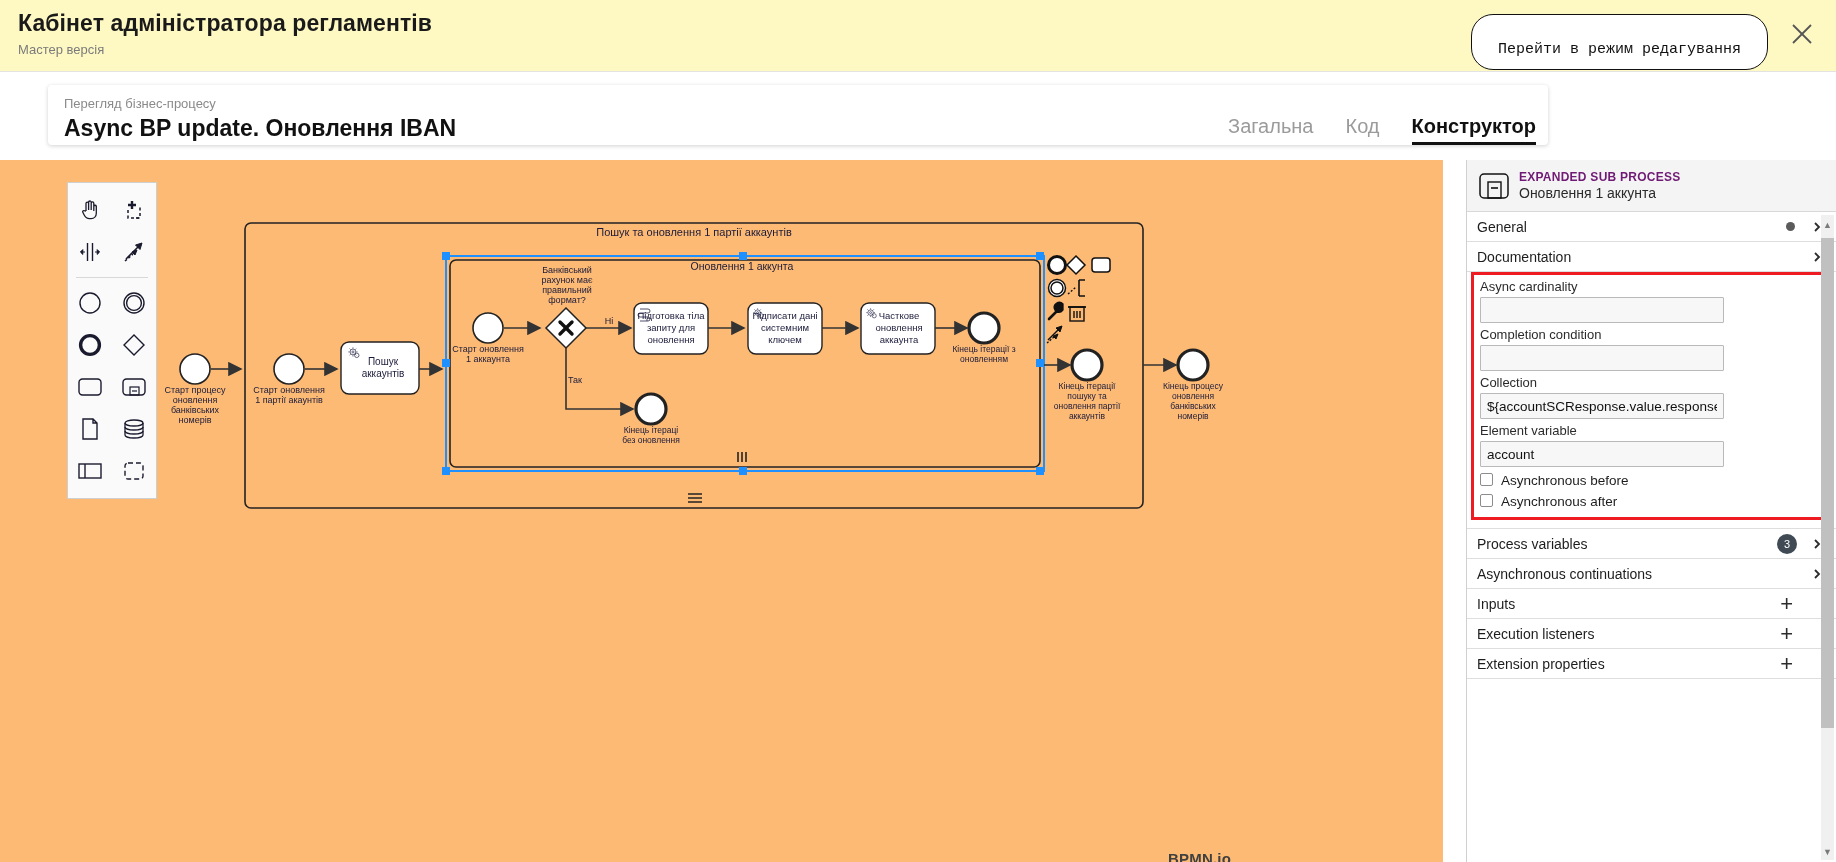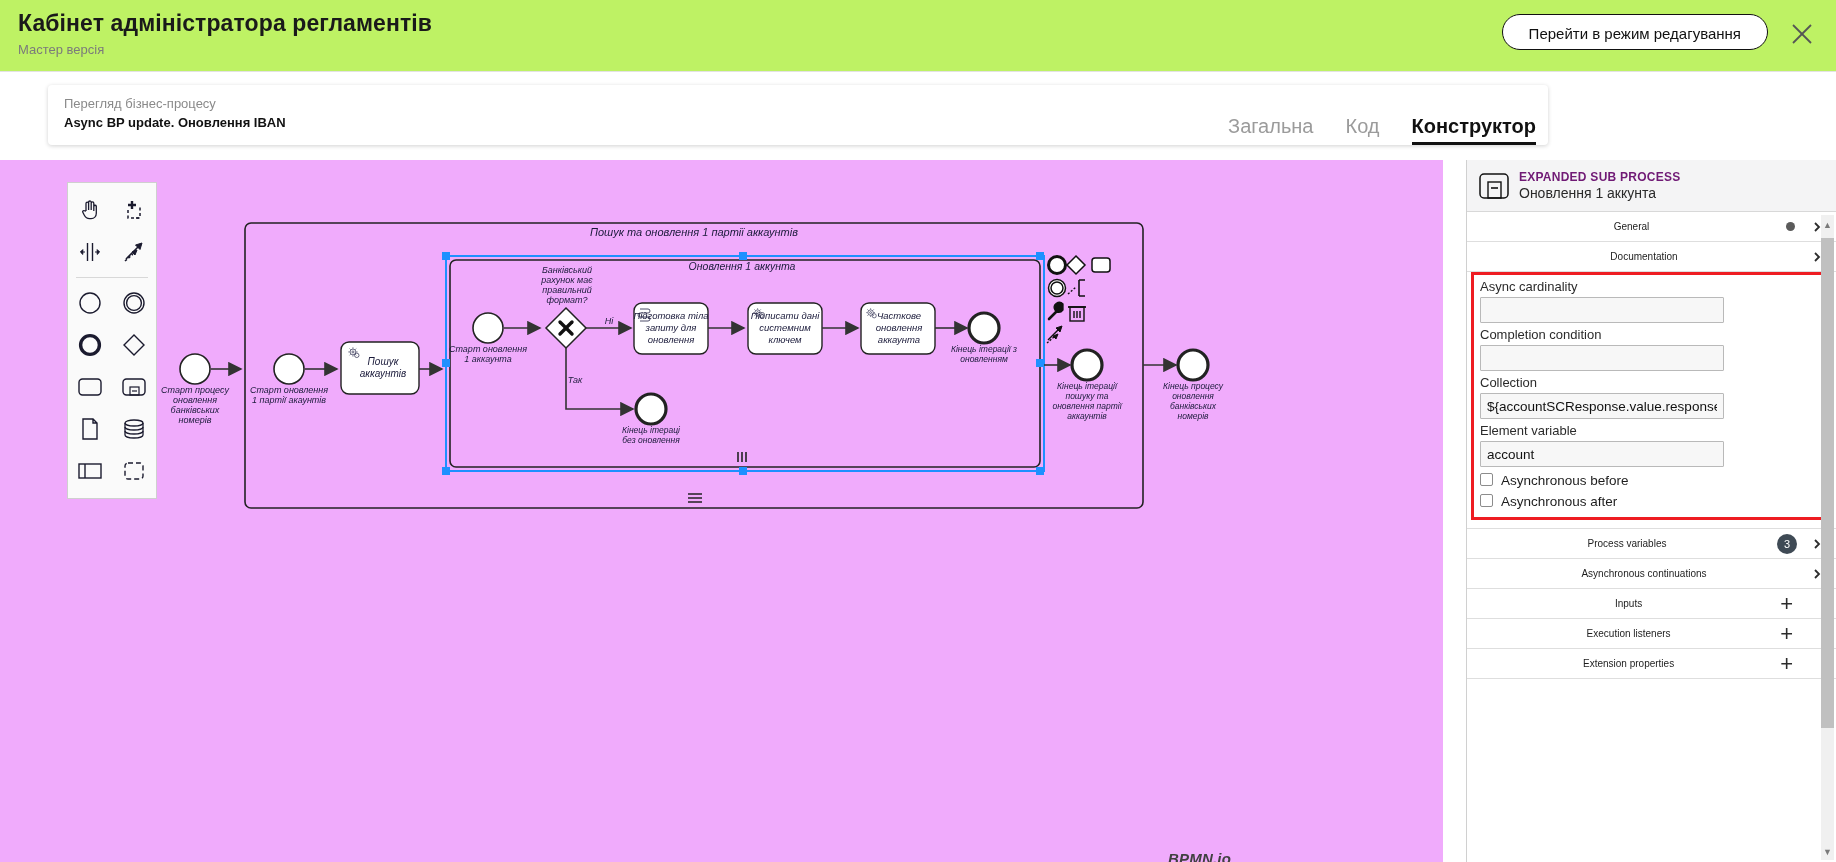--- a/index.html
+++ b/index.html
@@ -8,38 +8,38 @@
     width: 1836px; height: 862px;
     overflow: hidden;
     background: #ffffff;
     font-family: "Liberation Sans", sans-serif;
   }
 
   
   .topbar {
     position: absolute; left: 0; top: 0;
     width: 1836px; height: 72px;
-    background: #bef264;
+    background: #fef9c3;
     border-bottom: 1px solid #e3e3e3;
   }
   .topbar-title {
     position: absolute; left: 18px; top: 10px;
     font-size: 23px; font-weight: 700; color: #1a1a1a;
     letter-spacing: .1px;
   }
   .topbar-sub {
     position: absolute; left: 18px; top: 42px;
     font-size: 13px; color: #7b7b7b;
   }
   .edit-btn {
     position: absolute; right: 68px; top: 14px;
-    height: 36px; padding: 0 26px;
+    height: 56px; padding: 16px 26px;
     border: 1.5px solid #111; border-radius: 22px;
     background: #fff; color: #111;
-    font-size: 15px; font-family: Liberation Sans, sans-serif;
+    font-size: 15px; font-family: Liberation Mono, monospace;
     cursor: pointer; line-height: 37px;
   }
   .close-x {
     position: absolute; right: 20px; top: 20px;
     width: 28px; height: 28px; cursor: pointer;
     color: #555;
   }
   .close-x svg { display:block; }
 
   
@@ -49,40 +49,40 @@
     background: #fff;
     border-radius: 4px;
     box-shadow: 0 1px 4px rgba(0,0,0,.18);
   }
   .subcard-kicker {
     position: absolute; left: 16px; top: 11px;
     font-size: 13px; color: #8a8a8a;
   }
   .subcard-title {
     position: absolute; left: 16px; top: 30px;
-    font-size: 13px; font-weight: 700; color: #111;
+    font-size: 23px; font-weight: 700; color: #111;
   }
   .tabs {
     position: absolute; right: 12px; top: 0;
     height: 60px; display: flex; align-items: flex-end; gap: 32px;
   }
   .tab {
     font-size: 20px; color: #9b9b9b; cursor: pointer;
     padding-bottom: 6px; border-bottom: 3px solid transparent;
     line-height: 1;
   }
   .tab.active {
     color: #111; font-weight: 700; border-bottom-color: #111;
   }
 
   
   .canvas {
     position: absolute; left: 0; top: 160px;
     width: 1443px; height: 702px;
-    background: #f0abfc; overflow: hidden; font-style: italic;
+    background: #fdba74; overflow: hidden;
   }
 
   
   .palette {
     position: absolute; left: 67px; top: 22px;
     width: 90px; background: #fafafa;
     border: 1px solid #cfcfcf;
     padding: 6px 0;
   }
   .pal-row { display: flex; }
@@ -130,21 +130,21 @@
     position: absolute; left: 0; top: 52px;
     width: 370px; height: 650px;
   }
 
   .group {
     height: 30px; border-bottom: 1px solid #dedede;
     display: flex; align-items: center;
     padding: 0 14px 0 10px; cursor: pointer;
     background: #fff;
   }
-  .group-label { font-size: 10px; color: #1d1d1d; flex: 1 1 auto; text-align: center; }
+  .group-label { font-size: 14px; color: #1d1d1d; flex: 1 1 auto; }
   .dot {
     width: 9px; height: 9px; border-radius: 50%;
     background: #5b5b5b; margin-right: 16px;
   }
   .badge {
     min-width: 20px; height: 20px; border-radius: 10px;
     background: #3f4a55; color: #fff; font-size: 11px;
     display: flex; align-items: center; justify-content: center;
     margin-right: 14px; padding: 0 6px;
   }

